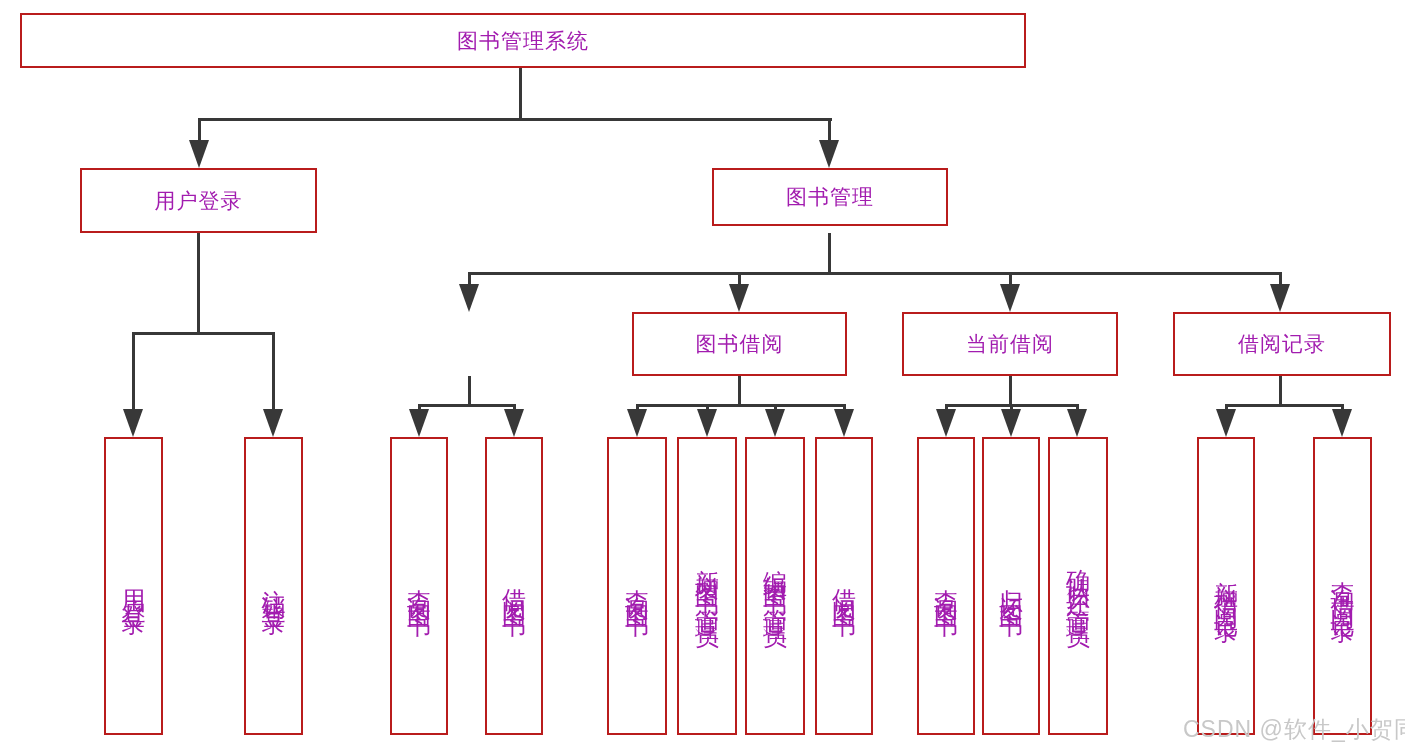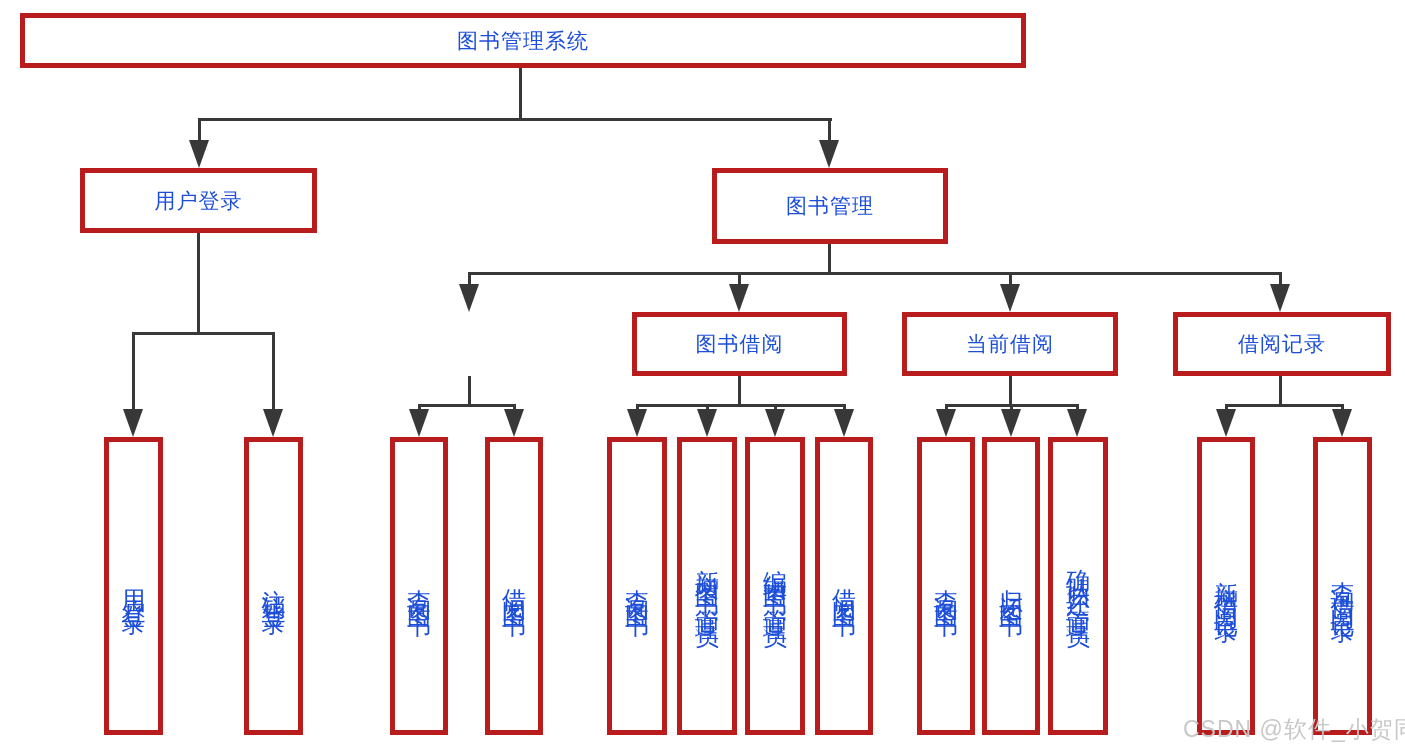--- a/index.html
+++ b/index.html
@@ -7,22 +7,22 @@
     position:relative;
     width:1405px;height:747px;
     background:#ffffff;
     font-family:"Liberation Sans", sans-serif;
     overflow:hidden;
   }
   .box{
     position:absolute;
     box-sizing:border-box;
     background:#ffffff;
-    border:5px solid #b91c1c;
-    color:#1d4ed8;
+    border:2px solid #b91c1c;
+    color:#a21caf;
     display:flex;
     align-items:center;
     justify-content:center;
     font-size:21px;
     letter-spacing:1px;
     z-index:2;
   }
   .vbox{
     writing-mode:vertical-rl;
     text-orientation:mixed;
@@ -64,21 +64,21 @@
   <div class="box" style="left:20px;top:13px;width:1006px;height:55px;">图书管理系统</div>
 
   <div class="vline" style="left:519px;top:68px;height:52px;"></div>
   <div class="hline" style="left:198px;top:118px;width:634px;"></div>
   <div class="vline" style="left:198px;top:118px;height:26px;"></div>
   <div class="arrow" style="left:189px;top:140px;"></div>
   <div class="vline" style="left:828px;top:118px;height:26px;"></div>
   <div class="arrow" style="left:819px;top:140px;"></div>
 
   <div class="box" style="left:80px;top:168px;width:237px;height:65px;">用户登录</div>
-  <div class="box" style="left:712px;top:168px;width:236px;height:76px;">图书管理</div>
+  <div class="box" style="left:712px;top:168px;width:236px;height:58px;">图书管理</div>
 
   <div class="vline" style="left:197px;top:233px;height:101px;"></div>
   <div class="hline" style="left:132px;top:332px;width:143px;"></div>
   <div class="vline" style="left:132px;top:332px;height:78px;"></div>
   <div class="arrow" style="left:123px;top:409px;"></div>
   <div class="vline" style="left:272px;top:332px;height:78px;"></div>
   <div class="arrow" style="left:263px;top:409px;"></div>
 
   <div class="vline" style="left:828px;top:233px;height:41px;"></div>
   <div class="hline" style="left:468px;top:272px;width:813px;"></div>

